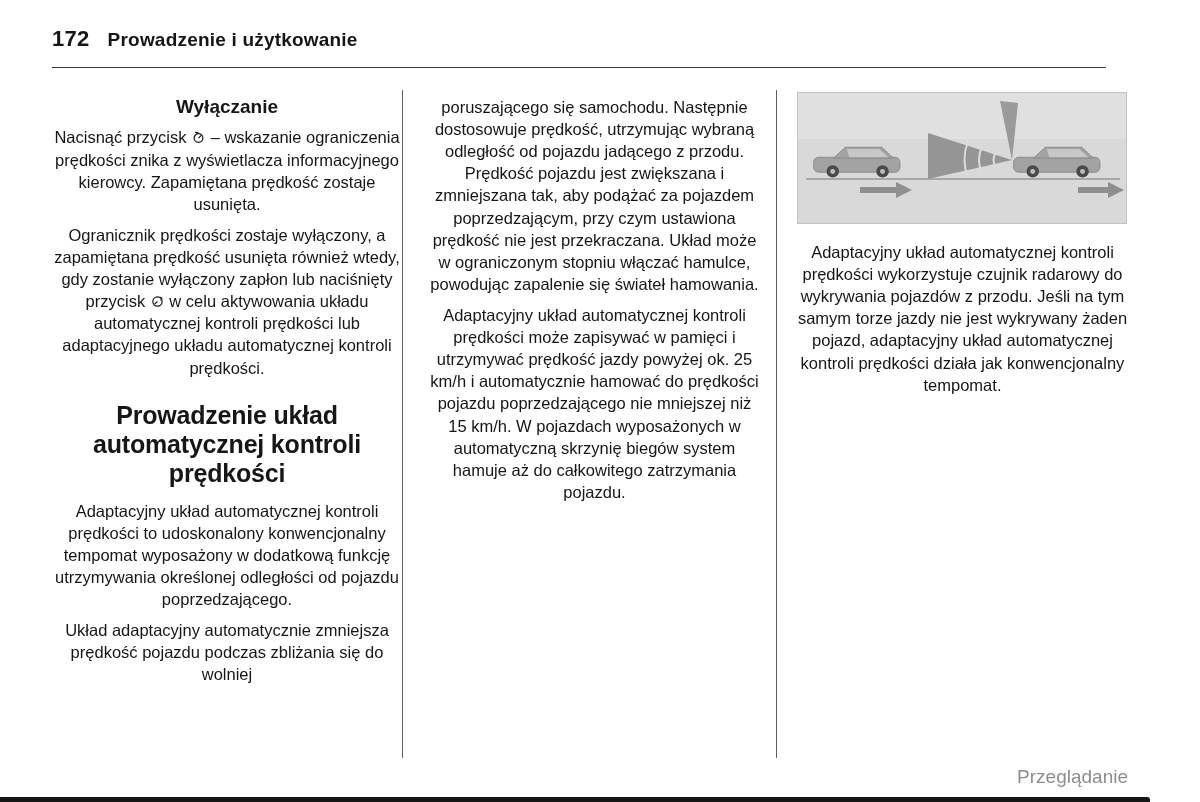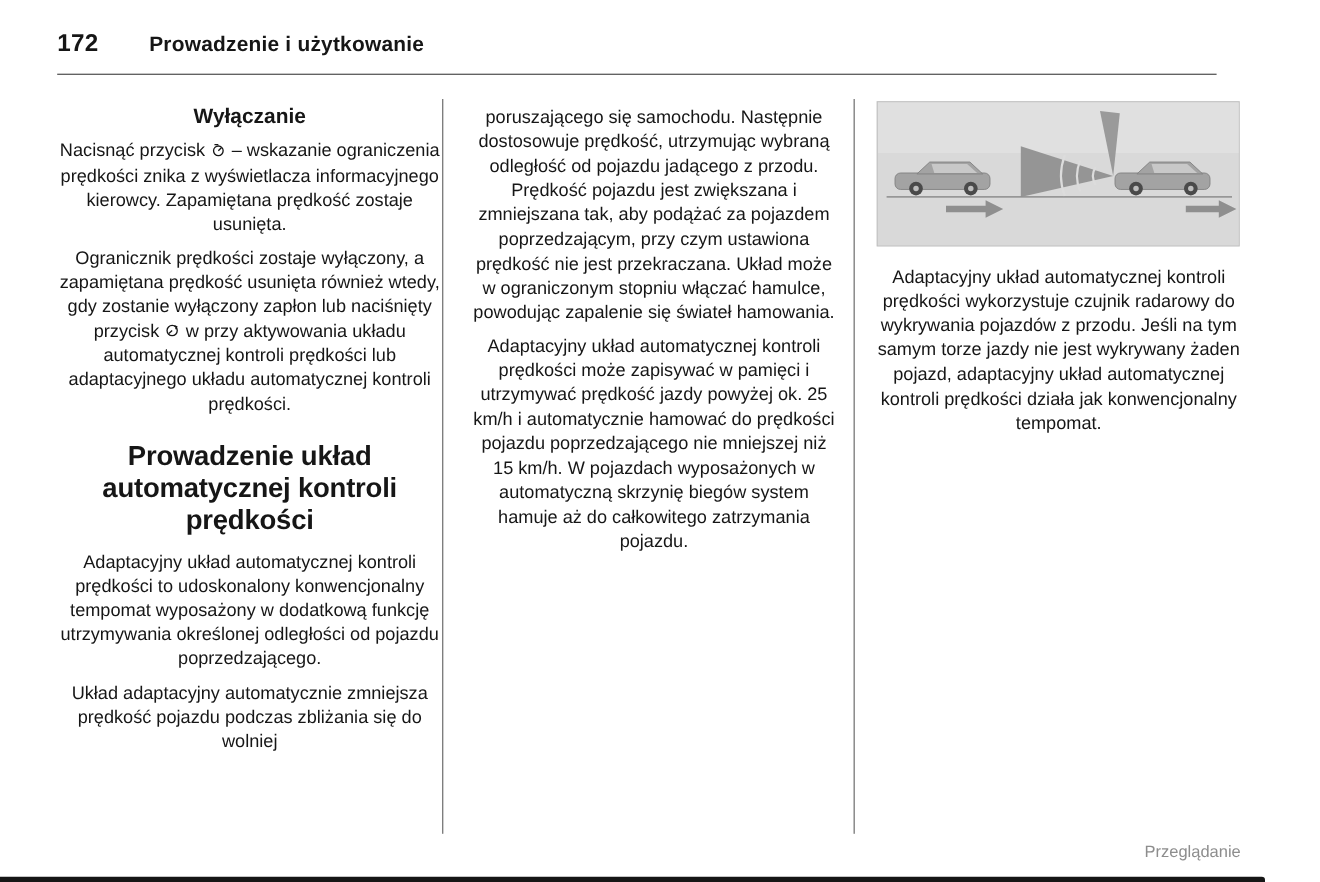--- a/index.html
+++ b/index.html
@@ -8,21 +8,21 @@
     width:1200px; height:802px;
     font-family:"Liberation Sans","DejaVu Sans",sans-serif;
     color:#161616;
     overflow:hidden;
   }
   .page { position:relative; width:1052px; height:802px; background:#fff; }
 
   
   .header { position:absolute; top:26px; left:52px; display:flex; align-items:baseline; }
   .pagenum { font-size:22px; font-weight:bold; letter-spacing:.3px; }
-  .chapter { font-size:19px; font-weight:bold; margin-left:46px; letter-spacing:.2px; }
+  .chapter { font-size:19px; font-weight:bold; margin-left:18px; letter-spacing:.2px; }
   .rule { position:absolute; top:67px; left:52px; width:1054px; height:0; border-top:1.6px solid #3c3c3c; }
 
   
   .columns { position:absolute; top:90px; left:52px; width:1076px; display:flex; align-items:flex-start;text-align:center; }
   .col { font-size:16.5px; line-height:1.34; }
   .col p { margin:0 0 9px 0; }
   .col1 { width:350px; padding-top:4px; }
   .col2 { width:373px; padding:6px 14px 0 24px; }
   .col3 { width:351px; padding:2px 0 0 20px; }
   .vdiv { width:1px; height:668px; background:#5f5f5f; flex:none; }
@@ -31,21 +31,21 @@
   h2.big { font-size:25px; font-weight:bold; line-height:1.16; margin:22px 0 12px 0; letter-spacing:-.2px; }
 
   .sym { display:inline-block; vertical-align:-1px; line-height:0; margin:0 1px; }
   .sym svg { display:inline; }
 
   
   figure.acc { width:330px; height:132px; background:#d9d9d9; border:1px solid #c2c2c2; margin:0 0 17px 0; overflow:hidden; }
 
   
   .footer { position:absolute; top:766px; left:52px; width:1076px; text-align:right; }
-  .footer span { font-size:15px; color:#8d8d8d; }
+  .footer span { font-size:19px; color:#8d8d8d; }
 
   .bottom-bar { position:absolute; left:0; bottom:0; width:1150px; height:5px; background:#161616; border-radius:0 3px 0 0; }
 </style>
 </head>
 <body>
 
 <div class="page">
 
   <div class="header">
     <span class="pagenum">172</span>
@@ -59,21 +59,21 @@
       <h3 class="sub">Wyłączanie</h3>
       <p><span>Nacisnąć przycisk </span><span class="sym"><svg width="13" height="13" viewBox="0 0 14 14">
               <circle cx="7" cy="7.6" r="4.7" fill="none" stroke="#161616" stroke-width="1.3"></circle>
               <line x1="7" y1="7.6" x2="10.2" y2="4.4" stroke="#161616" stroke-width="1.3"></line>
               <line x1="3.2" y1="1.6" x2="7" y2="1.6" stroke="#161616" stroke-width="1.3"></line>
             </svg></span><span> – wskazanie ograniczenia prędkości znika z wyświetlacza informacyjnego kierowcy. Zapamiętana prędkość zostaje usunięta.</span></p>
       <p><span>Ogranicznik prędkości zostaje wyłączony, a zapamiętana prędkość usunięta również wtedy, gdy zostanie wyłączony zapłon lub naciśnięty przycisk </span><span class="sym"><svg width="13" height="13" viewBox="0 0 14 14">
               <circle cx="7" cy="7" r="5" fill="none" stroke="#161616" stroke-width="1.3"></circle>
               <line x1="7" y1="7" x2="3.8" y2="9.8" stroke="#161616" stroke-width="1.3"></line>
               <polyline points="9.2,2.2 11.6,3.4 10.4,5.8" fill="none" stroke="#161616" stroke-width="1.2"></polyline>
-            </svg></span><span> w przy aktywowania układu automatycznej kontroli prędkości lub adaptacyjnego układu automatycznej kontroli prędkości.</span></p>
+            </svg></span><span> w celu aktywowania układu automatycznej kontroli prędkości lub adaptacyjnego układu automatycznej kontroli prędkości.</span></p>
       <h2 class="big">Prowadzenie układ automatycznej kontroli prędkości</h2>
       <p>Adaptacyjny układ automatycznej kontroli prędkości to udoskonalony konwencjonalny tempomat wyposażony w dodatkową funkcję utrzymywania określonej odległości od pojazdu poprzedzającego.</p>
       <p>Układ adaptacyjny automatycznie zmniejsza prędkość pojazdu podczas zbliżania się do wolniej</p>
     </section>
 
     <div class="vdiv"></div>
 
     <section class="col col2">
       <p>poruszającego się samochodu. Następnie dostosowuje prędkość, utrzymując wybraną odległość od pojazdu jadącego z przodu. Prędkość pojazdu jest zwiększana i zmniejszana tak, aby podążać za pojazdem poprzedzającym, przy czym ustawiona prędkość nie jest przekraczana. Układ może w ograniczonym stopniu włączać hamulce, powodując zapalenie się świateł hamowania.</p>
       <p>Adaptacyjny układ automatycznej kontroli prędkości może zapisywać w pamięci i utrzymywać prędkość jazdy powyżej ok. 25 km/h i automatycznie hamować do prędkości pojazdu poprzedzającego nie mniejszej niż 15 km/h. W pojazdach wyposażonych w automatyczną skrzynię biegów system hamuje aż do całkowitego zatrzymania pojazdu.</p>

